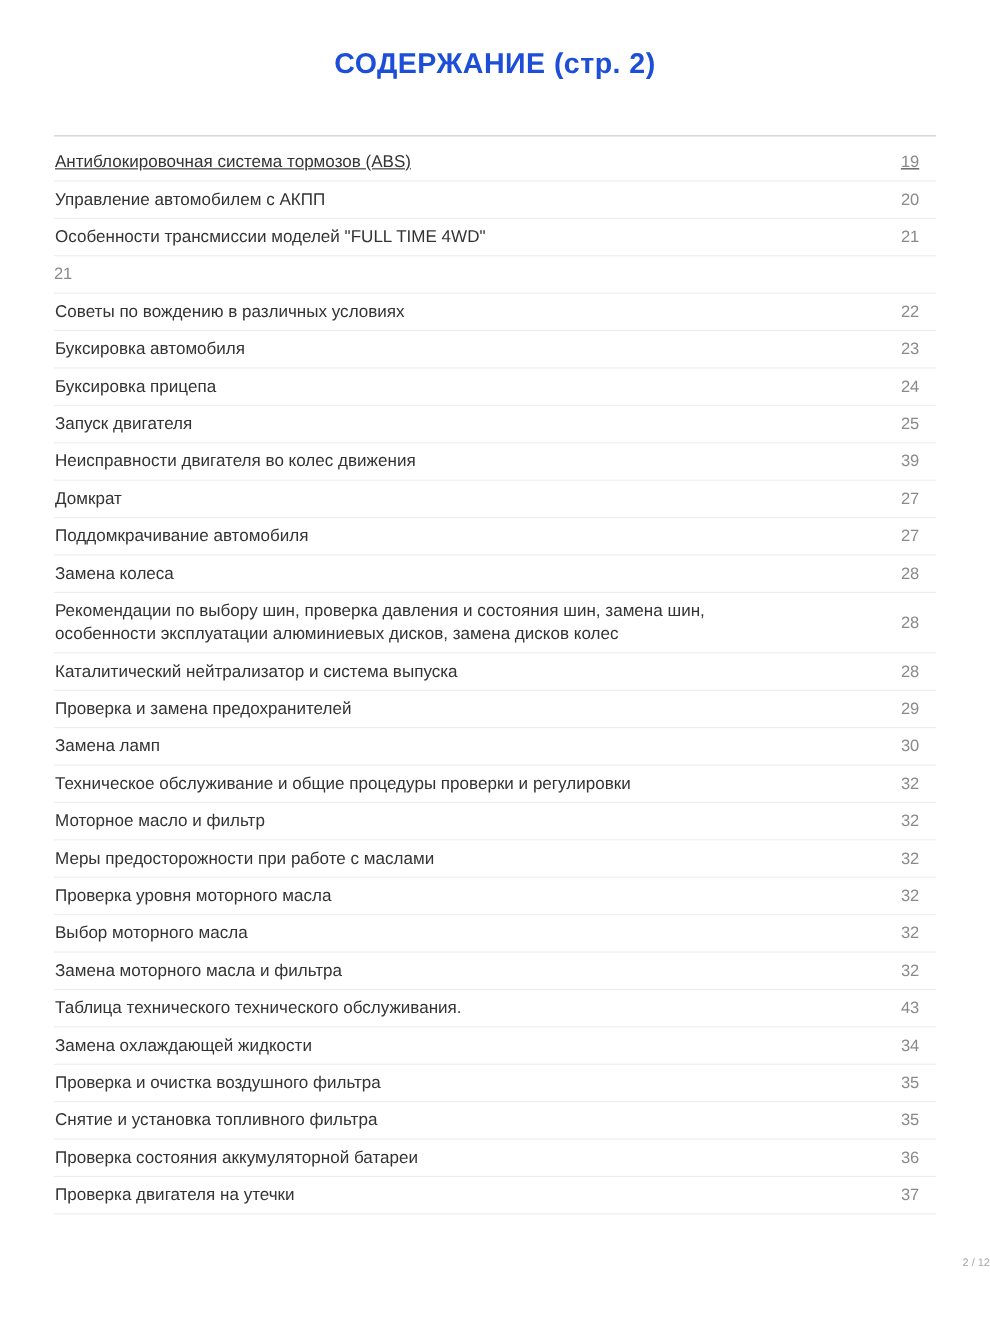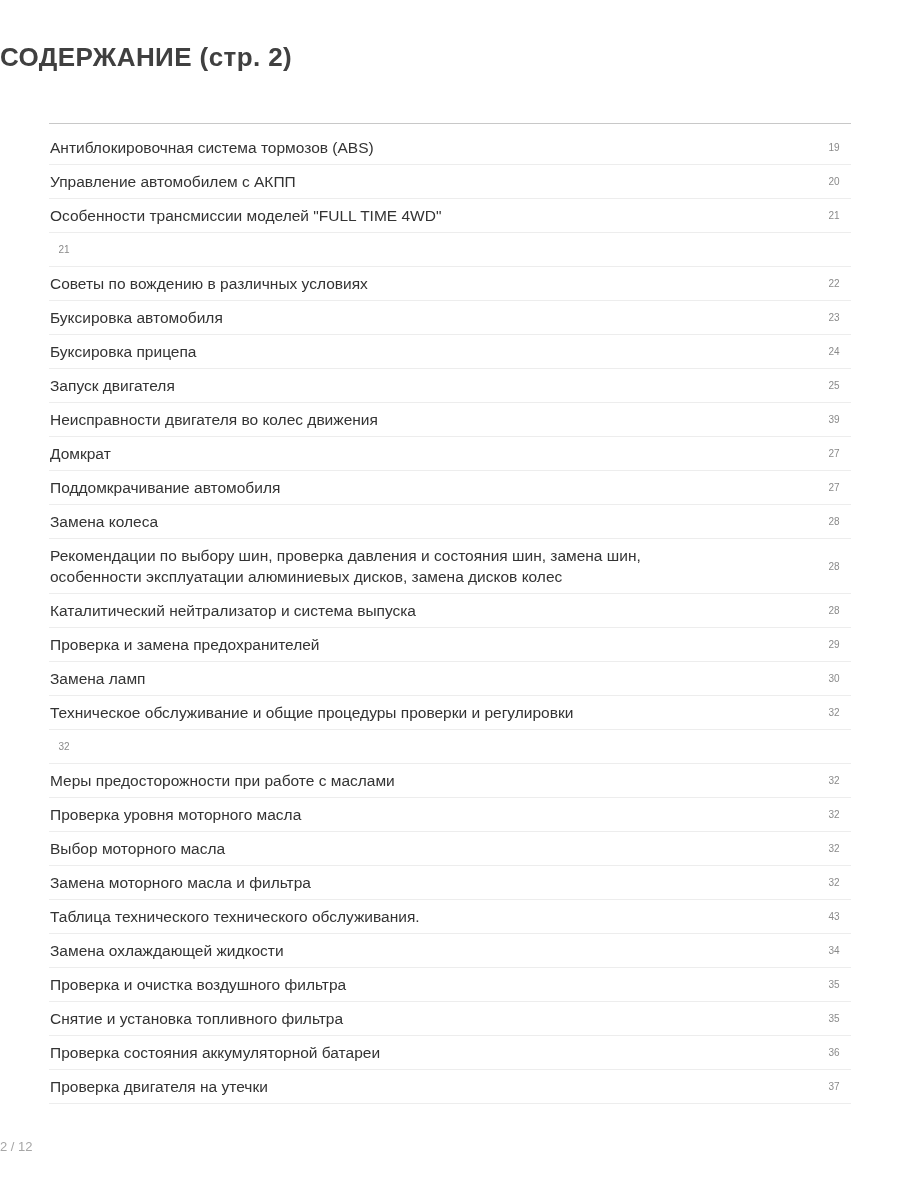--- a/index.html
+++ b/index.html
@@ -16,23 +16,24 @@
   }
   .page {
     position: relative;
     width: 900px;
     height: 1200px;
     box-sizing: border-box;
     display: flex;
     flex-direction: column;
   }
   .doc-title {
+    text-align: center;
     font-size: 26px;
     font-weight: bold;
-    color: #404040;
+    color: #1d4ed8;
     letter-spacing: 0.4px;
     margin-top: 40px;
     margin-bottom: 0;
     line-height: 34px;
   }
   .title-rule {
     width: 802px;
     margin: 49px auto 0 auto;
     height: 1px;
     background: #c8c8c8;
@@ -47,45 +48,46 @@
     display: flex;
     align-items: center;
     justify-content: space-between;
     border-bottom: 1px solid #ededed;
     min-height: 34px;
     box-sizing: border-box;
     padding: 0;
   }
   .toc-row:first-child {
     padding-top: 7px;
+    text-decoration: underline;
   }
   .toc-label {
     font-size: 15.5px;
     color: #333333;
     line-height: 21px;
     padding: 6px 18px 6px 1px;
     max-width: 700px;
     white-space: pre-line;
   }
   .toc-page {
-    font-size: 10px;
+    font-size: 15px;
     color: #8a8a8a;
     line-height: 21px;
     min-width: 30px;
-    text-align: center;
+    text-align: left;
     padding-right: 2px;
     flex-shrink: 0;
   }
   .footer {
     position: absolute;
     left: 0;
     right: 0;
     bottom: 46px;
-    text-align: left;
-    font-size: 13px;
+    text-align: right;
+    font-size: 10px;
     color: #a6a6a6;
   }
 </style>
 </head>
 <body>
 
 <div class="page">
 
   <h1 class="doc-title">СОДЕРЖАНИЕ (стр. 2)</h1>
 
@@ -154,20 +156,21 @@
       </div>
       <div class="toc-row">
         <span class="toc-label">Замена ламп</span>
         <span class="toc-page">30</span>
       </div>
       <div class="toc-row">
         <span class="toc-label">Техническое обслуживание и общие процедуры проверки и регулировки</span>
         <span class="toc-page">32</span>
       </div>
       <div class="toc-row">
+        <span class="toc-label">Моторное масло и фильтр</span>
         <span class="toc-page">32</span>
       </div>
       <div class="toc-row">
         <span class="toc-label">Меры предосторожности при работе с маслами</span>
         <span class="toc-page">32</span>
       </div>
       <div class="toc-row">
         <span class="toc-label">Проверка уровня моторного масла</span>
         <span class="toc-page">32</span>
       </div>

